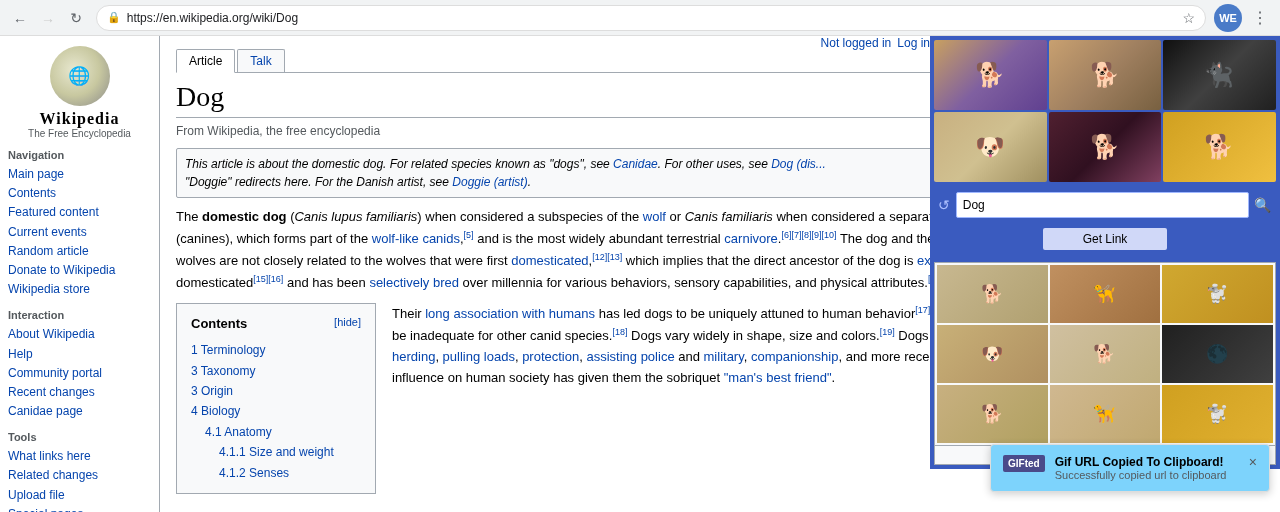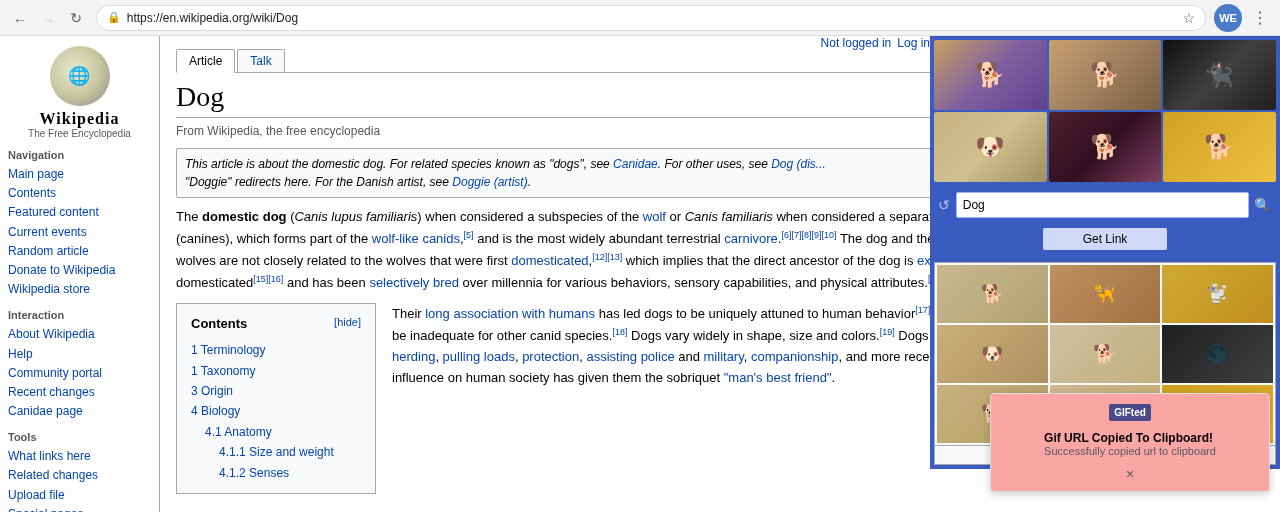--- a/index.html
+++ b/index.html
@@ -364,30 +364,29 @@
       border: 1px solid #a2a9b1;
       border-top: none;
     }
 
     
     .gif-toast {
       position: absolute;
       bottom: 20px;
       right: 10px;
       width: 280px;
-      background: #fca5a5;
+      background: #7dd3fc;
       border: 1px solid #ddd;
       border-radius: 4px;
       box-shadow: 0 2px 8px rgba(0,0,0,0.2);
       display: flex;
-      align-items: center;
+      align-items: flex-start;
       gap: 10px;
       padding: 10px 12px;
       z-index: 200;
-      flex-direction: column;
     }
     .gif-toast-logo {
       background: #4a4a8a;
       color: #fff;
       font-weight: bold;
       font-size: 10px;
       padding: 3px 5px;
       border-radius: 2px;
       white-space: nowrap;
     }
@@ -495,21 +494,21 @@
 
       <div class="toc-box">
         <div class="toc-title">
           <span>Contents</span>
           <a>[hide]</a>
         </div>
         <div class="toc-item">
           <a>1 Terminology</a>
         </div>
         <div class="toc-item">
-          <a>1 Taxonomy</a>
+          <a>3 Taxonomy</a>
         </div>
         <div class="toc-item">
           <a>3 Origin</a>
         </div>
         <div class="toc-item">
           <a>4 Biology</a>
         </div>
         <div class="toc-item toc-sub">
           <a>4.1 Anatomy</a>
         </div>

